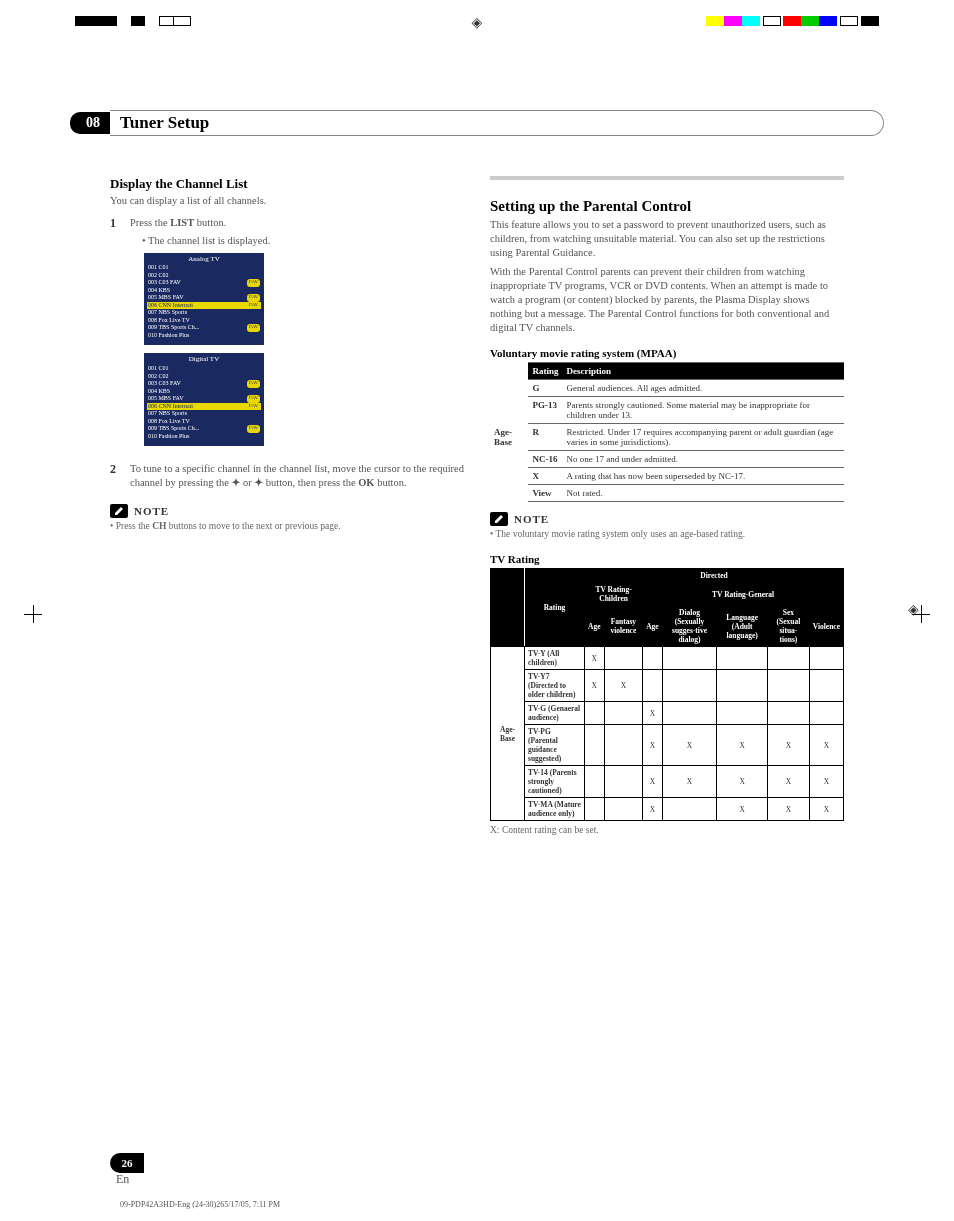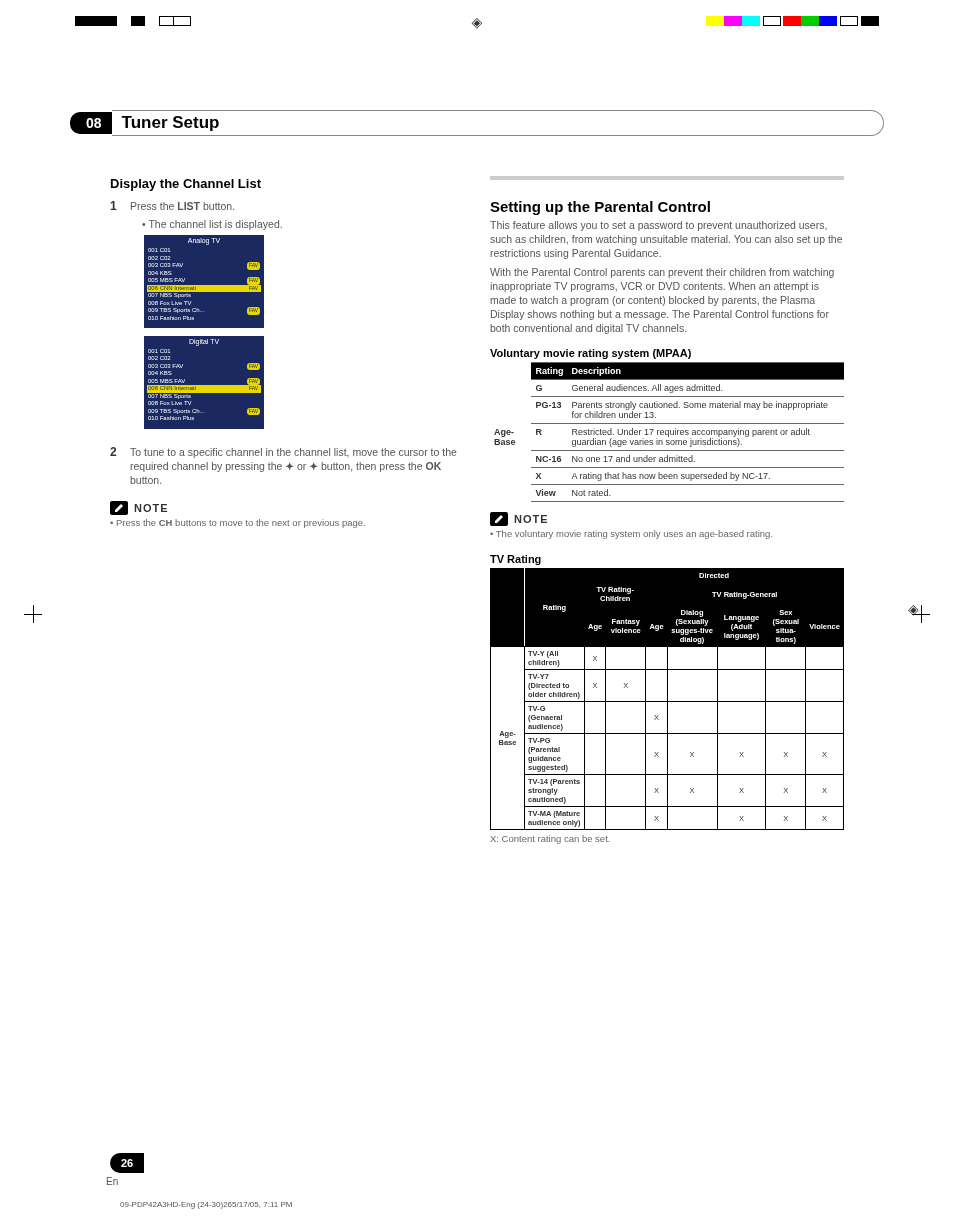--- a/index.html
+++ b/index.html
@@ -7,21 +7,21 @@
     width: 954px;
     height: 1221px;
     background: #fff;
     font-family: Arial, Helvetica, sans-serif;
     font-size: 10px;
     color: #333;
     position: relative;
   }
   .page {
     position: absolute;
-    left: 70px; top: 40px; right: 70px; bottom: 40px;
+    left: 70px; top: 40px; right: 70px; bottom: 40px; font-family: Liberation Serif, serif;
   }
   .regmarks {
     position: absolute; top: 10px; left: 0; right: 0; height: 30px;
   }
   .regmarks .bw { position: absolute; left: 75px; top: 6px; }
   .regmarks .bw span { display:inline-block; width:18px; height:10px; background:#000; margin-right:-4px; }
   .regmarks .bw span.space { background:#fff; }
   .regmarks .col { position: absolute; right: 75px; top: 6px; }
   .regmarks .col span { display:inline-block; width:18px; height:10px; }
   .regmarks .center { position:absolute; left:50%; top:4px; transform:translateX(-50%); font-size:14px; }
@@ -95,21 +95,21 @@
   table.tvrating th { background:#000; color:#fff; font-weight:bold; }
   table.tvrating td.lab { text-align:left; font-weight:bold; }
   table.tvrating td.side { font-weight:bold; }
 
   .pagefoot {
     position:absolute; left:40px; bottom:8px; width:34px; height:20px;
     background:#000; color:#fff; border-radius:10px 0 0 10px;
     display:flex; align-items:center; justify-content:center;
     font-weight:bold; font-size:11px;
   }
-  .pagefoot-en { position:absolute; left:36px; bottom:-6px; font-size:10px; color:#555; }
+  .pagefoot-en { position:absolute; left:46px; bottom:-6px; font-size:12px; color:#555; }
   .footerline {
     position:absolute; left:50px; right:50px; bottom:-28px;
     display:flex; justify-content:flex-start; font-size:8px; color:#555;
   }
 </style>
 </head>
 <body>
 
 <div class="regmarks">
   <div class="bw"><span></span><span></span><span></span><span class="space"></span><span></span><span class="space"></span><span style="border:1px solid #000;background:#fff"></span><span style="border:1px solid #000;background:#fff"></span></div>
@@ -131,20 +131,21 @@
 
   <div class="header-row">
     <div class="chap-badge">08</div>
     <div class="chap-title">Tuner Setup</div>
   </div>
 
   <div class="columns">
 
     <div class="col-left">
       <h3>Display the Channel List</h3>
+      <p>You can display a list of all channels.</p>
 
       <ul class="steps">
         <li>
           <span class="num">1</span>
           <div class="body">
             <p>
               <span>Press the </span><b>LIST</b><span> button.</span>
             </p>
             <p class="bullet">• The channel list is displayed.</p>
 

